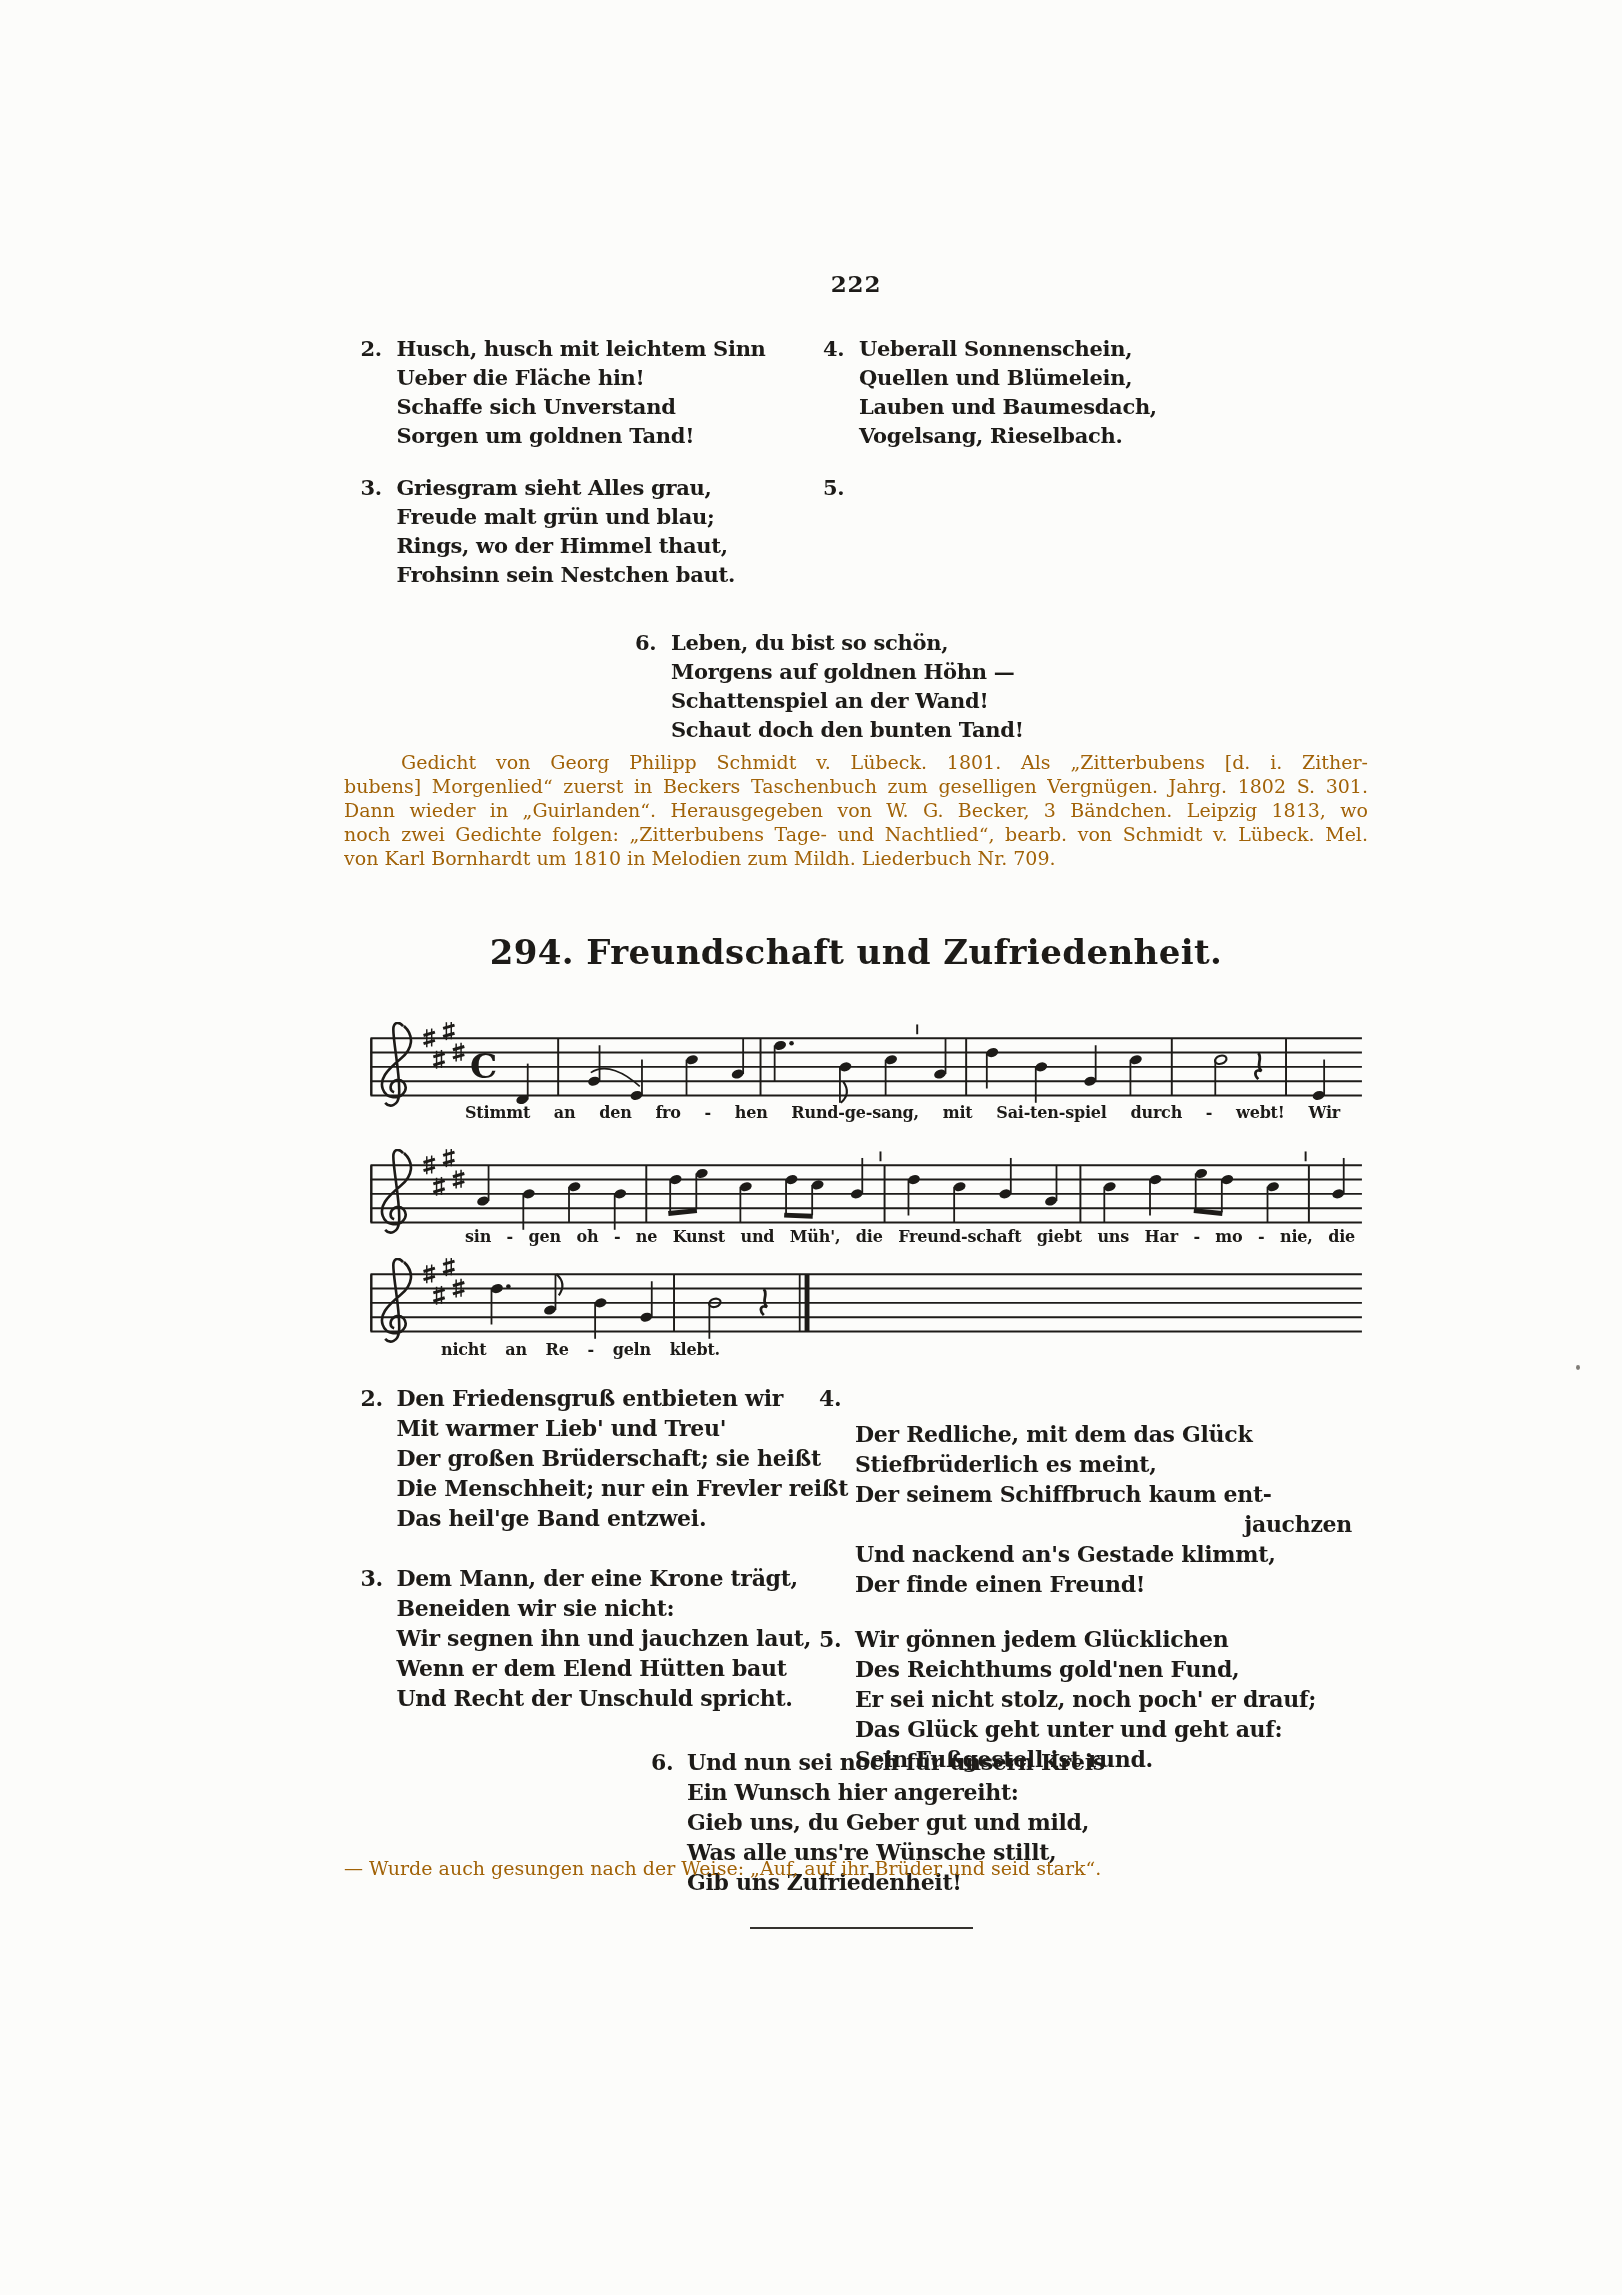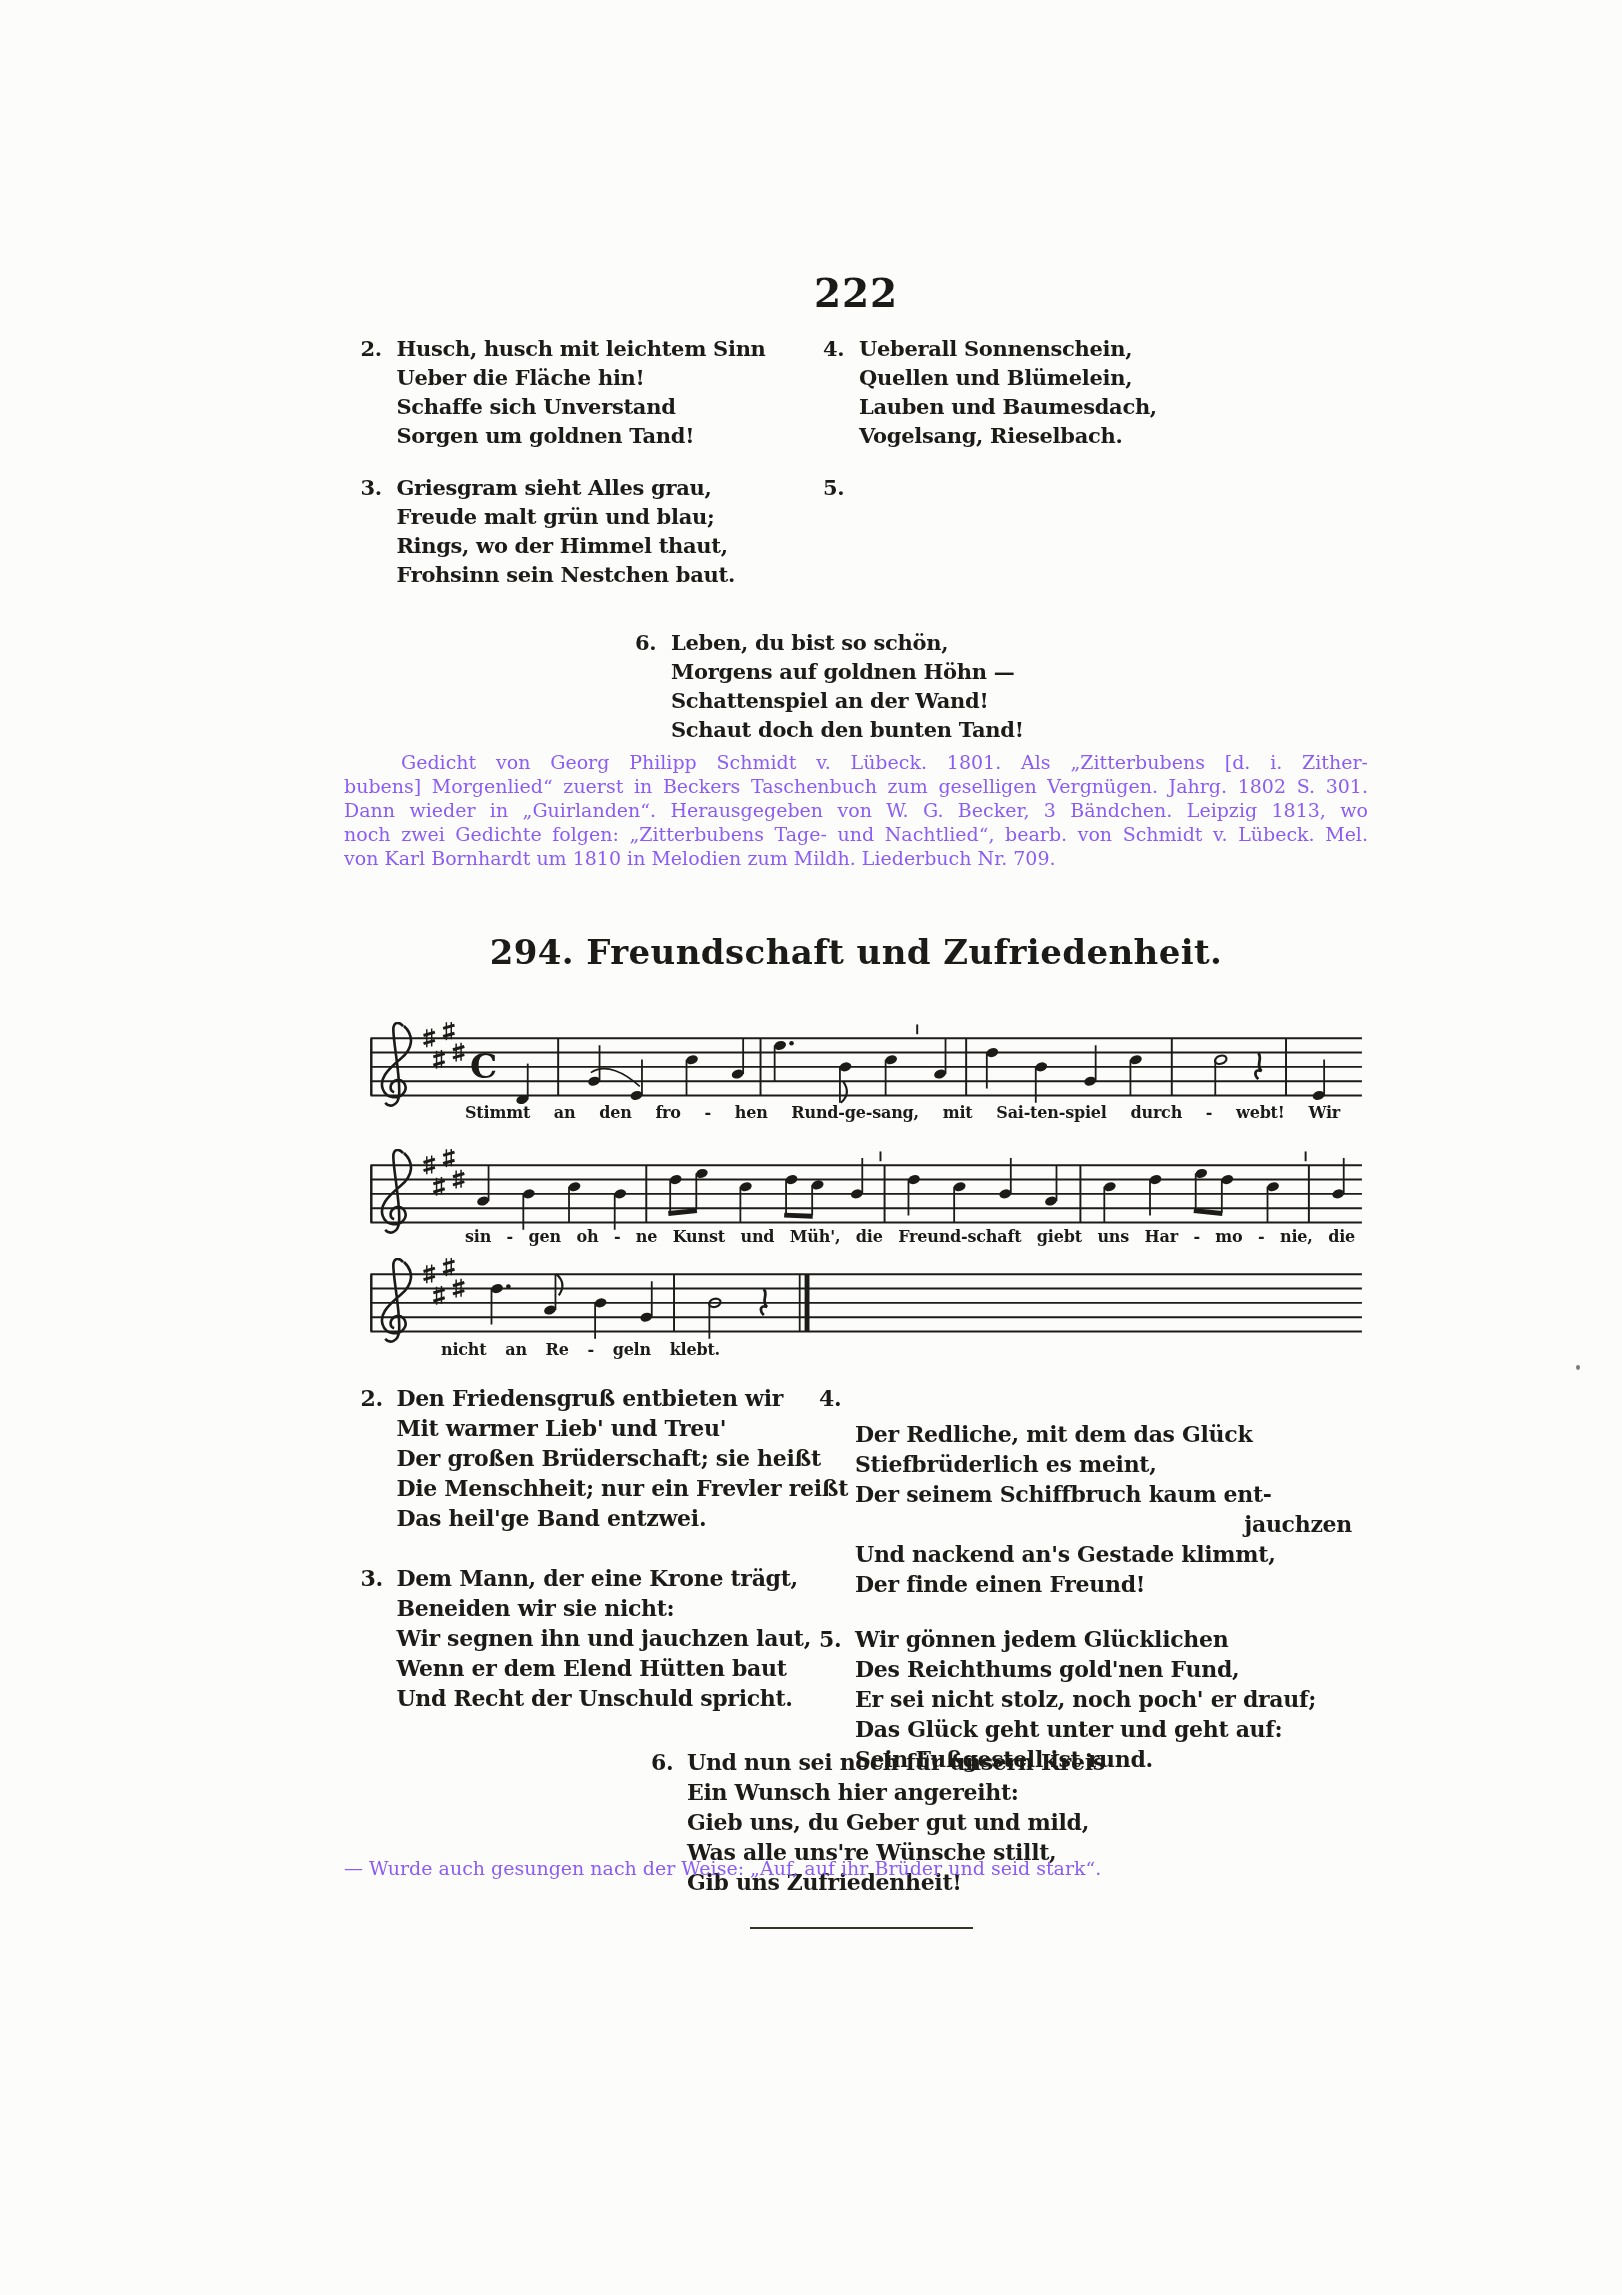--- a/index.html
+++ b/index.html
@@ -1,37 +1,37 @@
 <!DOCTYPE html>
 <html style="font-size:13px"><head>
 <meta charset="utf-8">
 <style>
   html,body{margin:0;padding:0;background:#efefed;}
   .page{position:relative;width:1622px;height:2295px;background:#fcfcfa;overflow:hidden;
         font-family:"DejaVu Serif","Liberation Serif",serif;color:#1d1b18;}
   .content{position:absolute;left:344px;top:0;width:1024px;height:100%;}
   .abs{position:absolute;}
 
-  .pageno{top:270px;left:0;width:100%;text-align:center;font-size:39px;font-weight:bold;letter-spacing:0.8px;}
+  .pageno{top:270px;left:0;width:100%;text-align:center;font-size:23px;font-weight:bold;letter-spacing:0.8px;}
 
   
   .verse{display:flex;font-weight:bold;}
   .vnum{flex:none;width:36px;}
   .vlines div{white-space:nowrap;}
   .vt{font-size:21px;line-height:29px;letter-spacing:-0.3px;}
   .vb{font-size:22px;line-height:30px;letter-spacing:-0.3px;}
   .col-left-top{top:334px;left:16.4px;width:446px;}
   .col-right-top{top:334px;left:479px;width:524px;}
   .verse + .verse{margin-top:23px;}
   .v6top{top:628px;left:291px;width:459px;}
   .v6bot{top:1747px;left:307px;width:475px;}
   .align-right{text-align:right;white-space:nowrap;}
 
   
-  .footnote{left:0;width:1024px;font-size:19px;line-height:24px;color:#8b5cf6;}
+  .footnote{left:0;width:1024px;font-size:19px;line-height:24px;color:#a16207;}
   .fn1{top:750px;}
   .fn2{top:1856px;}
   .fnline{text-align:justify;text-align-last:justify;white-space:nowrap;overflow:hidden;}
   .fnline.first{text-indent:57px;}
   .fnline.last{text-align:left;text-align-last:left;}
 
   .title{top:932px;left:0;width:100%;text-align:center;font-size:34px;font-weight:bold;letter-spacing:0.4px;}
   .temporow{top:995px;left:0;width:1024px;display:flex;justify-content:space-between;
             font-size:21px;font-weight:bold;}
   .tempo{padding-left:72px;}

